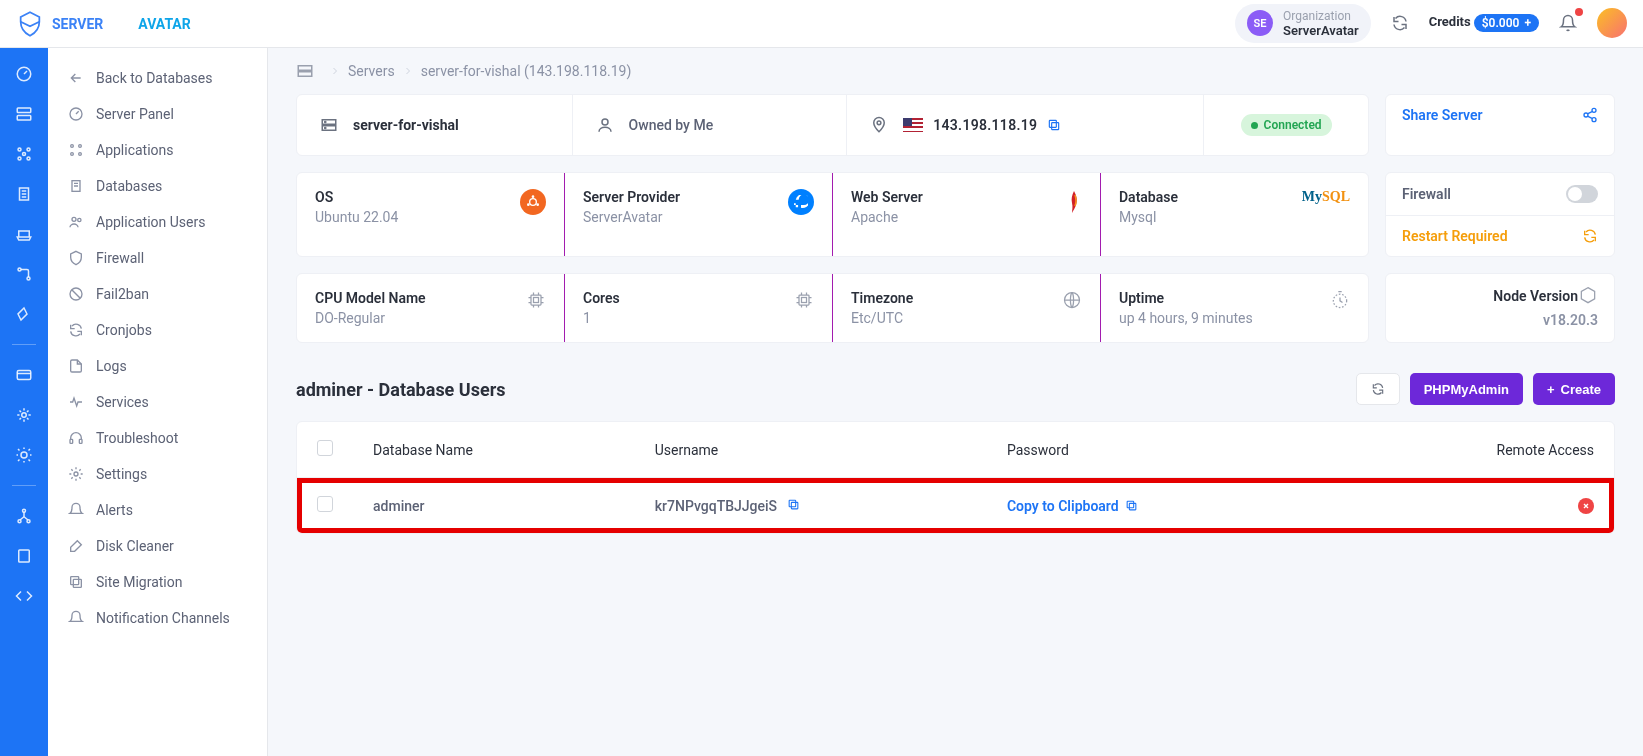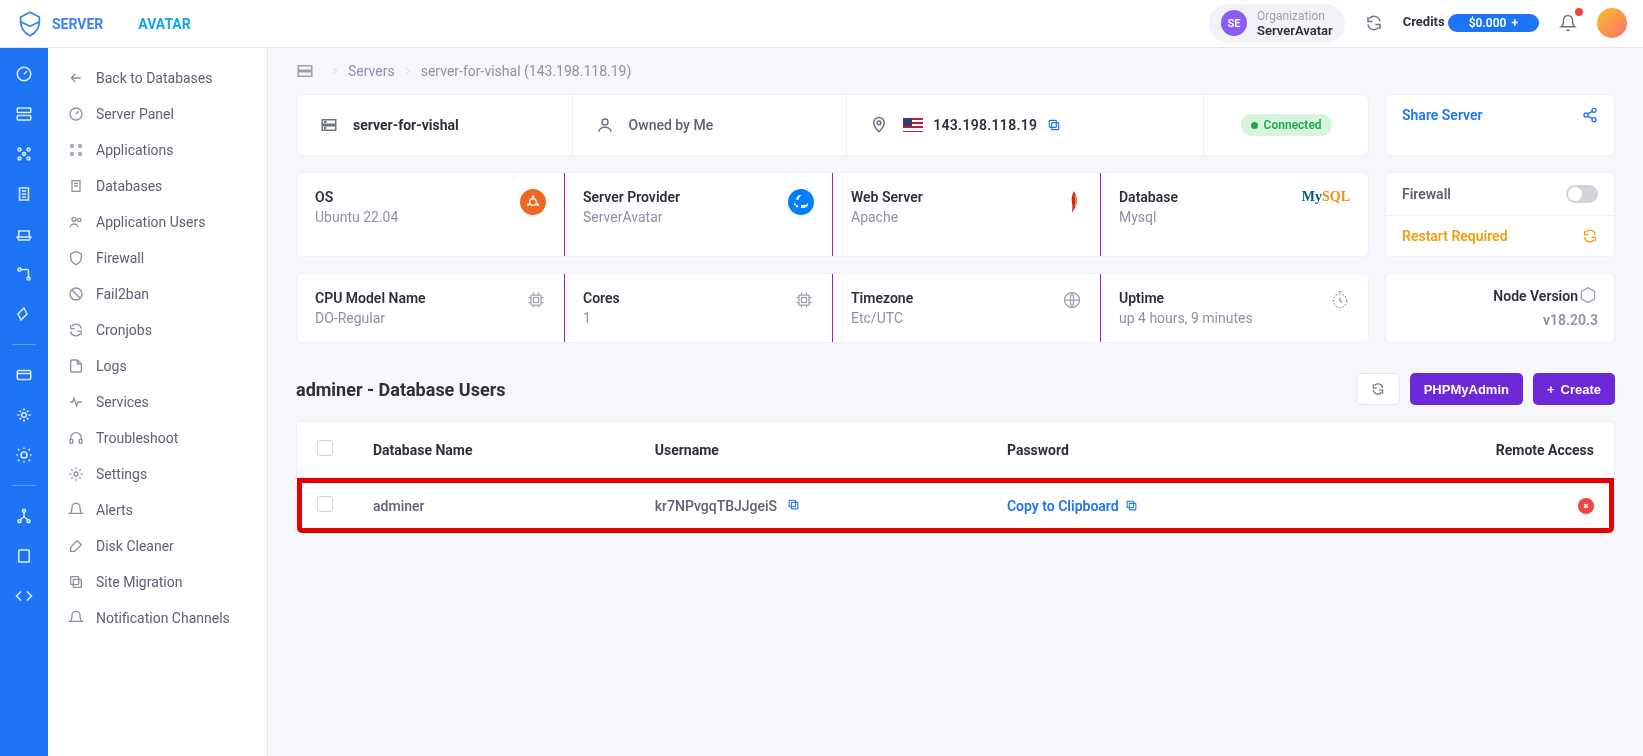--- a/index.html
+++ b/index.html
@@ -72,21 +72,21 @@
       color: #6b7280;
       padding: 4px;
       display: inline-flex;
     }
     .credits-block { display:flex; flex-direction:row; gap:3px;}
     .credits-label { font-weight:700; font-size:13px; color:#2b303b;}
     .credits-pill {
       background: #1d74f5;
       color:#fff;
       border-radius: 12px;
-      padding: 2px 21px;
+      padding: 2px 8px;
       font-size:12px;
       font-weight:600;
       display:inline-flex;
       align-items:center;
       gap:5px;
     }
     .bell-wrap{ position:relative; }
     .bell-dot { position:absolute; top:-2px; right:-2px; width:8px; height:8px; background:#ef4444; border-radius:50%; }
     .avatar-img {
       width:30px; height:30px; border-radius:50%;
@@ -207,21 +207,21 @@
     .table-card{
       background:#fff; border-radius:6px; border:1px solid #eef0f5; overflow:hidden;
     }
     .thead, .trow{
       display:grid;
       grid-template-columns: 56px 1.2fr 1.5fr 1.5fr 1fr;
       align-items:center;
       padding: 18px 20px;
     }
     .thead{
-      font-weight:700; color:#2b303b; border-bottom:1px solid #eef0f5; font-size:14px;
+      font-weight:400; color:#2b303b; border-bottom:1px solid #eef0f5; font-size:14px;
     }
     .trow{
       font-size:14px; color:#5c6275; font-weight:500;
     }
     .highlighted{
       outline: 5px solid #e50000;
       outline-offset: -5px;
     }
     .checkbox{
       width:16px; height:16px; border:1.5px solid #d1d5db; border-radius:3px; cursor:pointer; display:inline-block;

